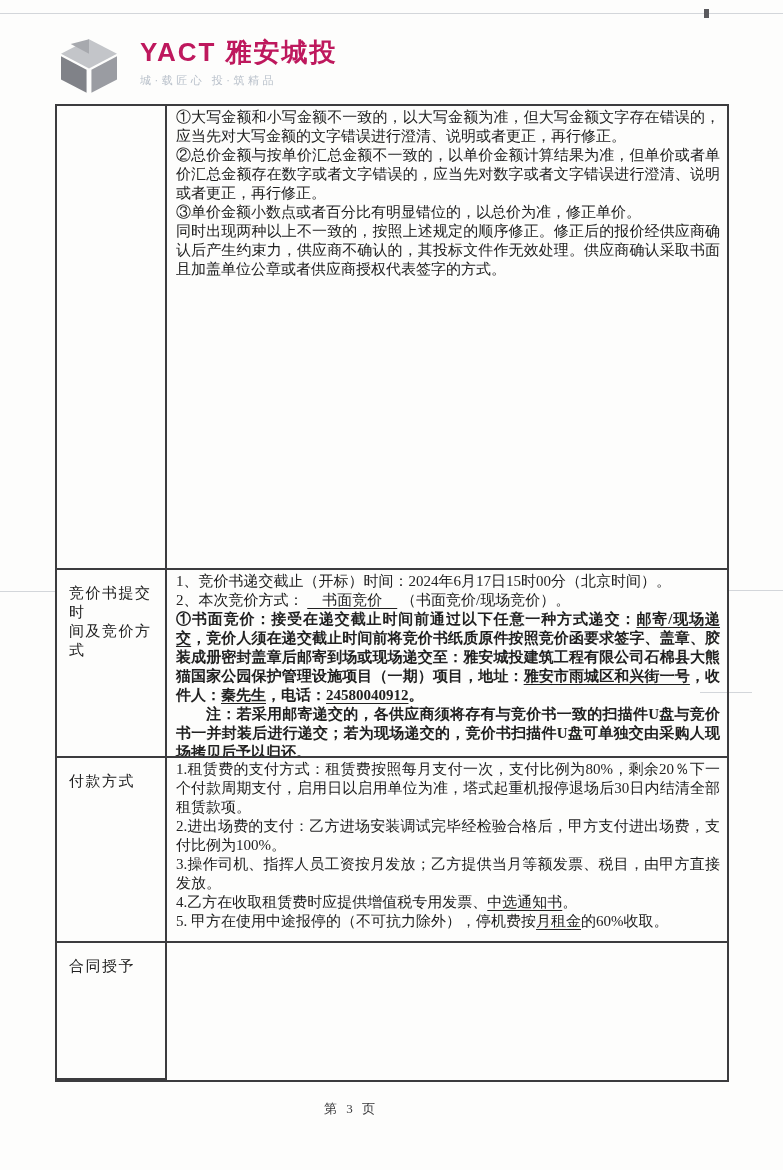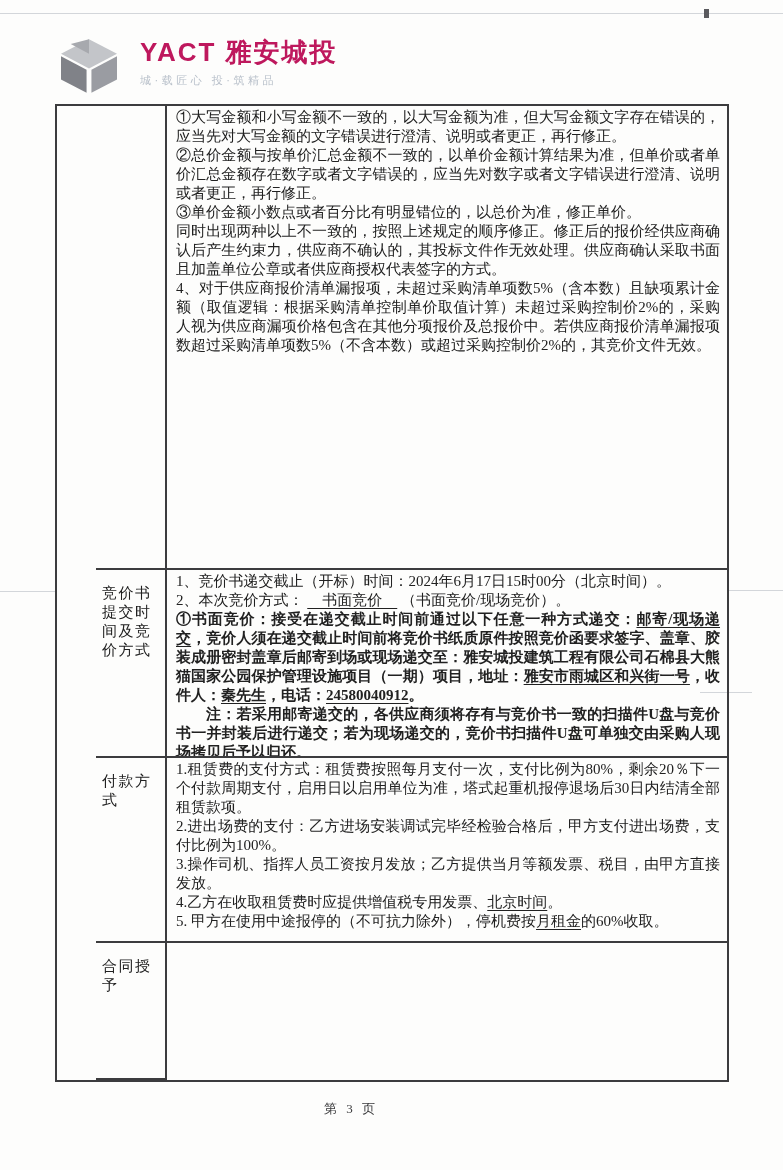--- a/index.html
+++ b/index.html
@@ -27,23 +27,22 @@
   
   .doc-table{
     position:absolute;left:55px;top:104px;width:674px;height:978px;
     border:2px solid #3c3c3e;box-sizing:border-box;
     display:grid;grid-template-columns:110px 1fr;
     grid-template-rows:464px 188px 185px 1fr;
   }
   .cell{box-sizing:border-box;overflow:hidden;}
   .cell-label{
     border-right:2px solid #3c3c3e;border-bottom:2px solid #3c3c3e;
-    padding:14px 4px 0 6px;font-size:15px;letter-spacing:1.5px;
+    padding:14px 4px 0 12px;font-size:15px;letter-spacing:1.5px;
     white-space:pre-line;
-    margin-left:39px;
   }
   .cell-content{
     border-bottom:2px solid #3c3c3e;
     padding:2px 7px 0 9px;font-size:15px;text-align:justify;
   }
   .cell p{margin:0;}
   .b{font-weight:bold;}
   .u{text-decoration:underline;text-underline-offset:3px;text-decoration-thickness:1px;}
   .ind{text-indent:2em;}
   
@@ -74,37 +73,36 @@
   </div>
 </div>
 
 <div class="doc-table">
   <div class="cell cell-label row1"></div>
   <div class="cell cell-content row1">
       <p><span>①大写金额和小写金额不一致的，以大写金额为准，但大写金额文字存在错误的，应当先对大写金额的文字错误进行澄清、说明或者更正，再行修正。</span></p>
       <p><span>②总价金额与按单价汇总金额不一致的，以单价金额计算结果为准，但单价或者单价汇总金额存在数字或者文字错误的，应当先对数字或者文字错误进行澄清、说明或者更正，再行修正。</span></p>
       <p><span>③单价金额小数点或者百分比有明显错位的，以总价为准，修正单价。</span></p>
       <p><span>同时出现两种以上不一致的，按照上述规定的顺序修正。修正后的报价经供应商确认后产生约束力，供应商不确认的，其投标文件作无效处理。供应商确认采取书面且加盖单位公章或者供应商授权代表签字的方式。</span></p>
-      <p><span>4、对于供应商报价清单漏报项，未超过采购清单项数5%（含本数）且缺项累计金额（取值逻辑：根据采购清单控制单价取值计算）未超过采购控制价2%的，采购人视为供应商漏项价格包含在其他分项报价及总报价中。若供应商报价清单漏报项数超过采购清单项数5%（不含本数）或超过采购控制价2%的，其竞价文件无效。</span></p>
     </div>
 
   <div class="cell cell-label row2">竞价书提交时
 间及竞价方式</div>
   <div class="cell cell-content row2">
       <p><span>1、竞价书递交截止（开标）时间：2024年6月17日15时00分（北京时间）。</span></p>
       <p><span>2、本次竞价方式： </span><span class="u">　书面竞价　</span><span> （书面竞价/现场竞价）。</span></p>
       <p><span class="b">①书面竞价：接受在递交截止时间前通过以下任意一种方式递交：</span><span class="b u">邮寄/现场递交</span><span class="b">，竞价人须在递交截止时间前将竞价书纸质原件按照竞价函要求签字、盖章、胶装成册密封盖章后邮寄到场或现场递交至：雅安城投建筑工程有限公司石棉县大熊猫国家公园保护管理设施项目（一期）项目，地址：</span><span class="b u">雅安市雨城区和兴街一号</span><span class="b">，收件人：</span><span class="b u">秦先生</span><span class="b">，电话：</span><span class="b u">24580040912</span><span class="b">。</span></p>
       <p class="ind note"><span class="b">注：若采用邮寄递交的，各供应商须将存有与竞价书一致的扫描件U盘与竞价书一并封装后进行递交；若为现场递交的，竞价书扫描件U盘可单独交由采购人现场拷贝后予以归还。</span></p>
     </div>
 
   <div class="cell cell-label row3">付款方式</div>
   <div class="cell cell-content row3">
       <p><span>1.租赁费的支付方式：租赁费按照每月支付一次，支付比例为80%，剩余20％下一个付款周期支付，启用日以启用单位为准，塔式起重机报停退场后30日内结清全部租赁款项。</span></p>
       <p><span>2.进出场费的支付：乙方进场安装调试完毕经检验合格后，甲方支付进出场费，支付比例为100%。</span></p>
       <p><span>3.操作司机、指挥人员工资按月发放；乙方提供当月等额发票、税目，由甲方直接发放。</span></p>
-      <p><span>4.乙方在收取租赁费时应提供增值税专用发票、</span><span class="u">北京时间</span><span>。</span></p>
+      <p><span>4.乙方在收取租赁费时应提供增值税专用发票、</span><span class="u">中选通知书</span><span>。</span></p>
       <p><span>5. 甲方在使用中途报停的（不可抗力除外），停机费按</span><span class="u">月租金</span><span>的60%收取。</span></p>
     </div>
 
   <div class="cell cell-label row4">合同授予</div>
 </div>
 
 <div class="page-footer">第 3 页</div>
 
 </body></html>

